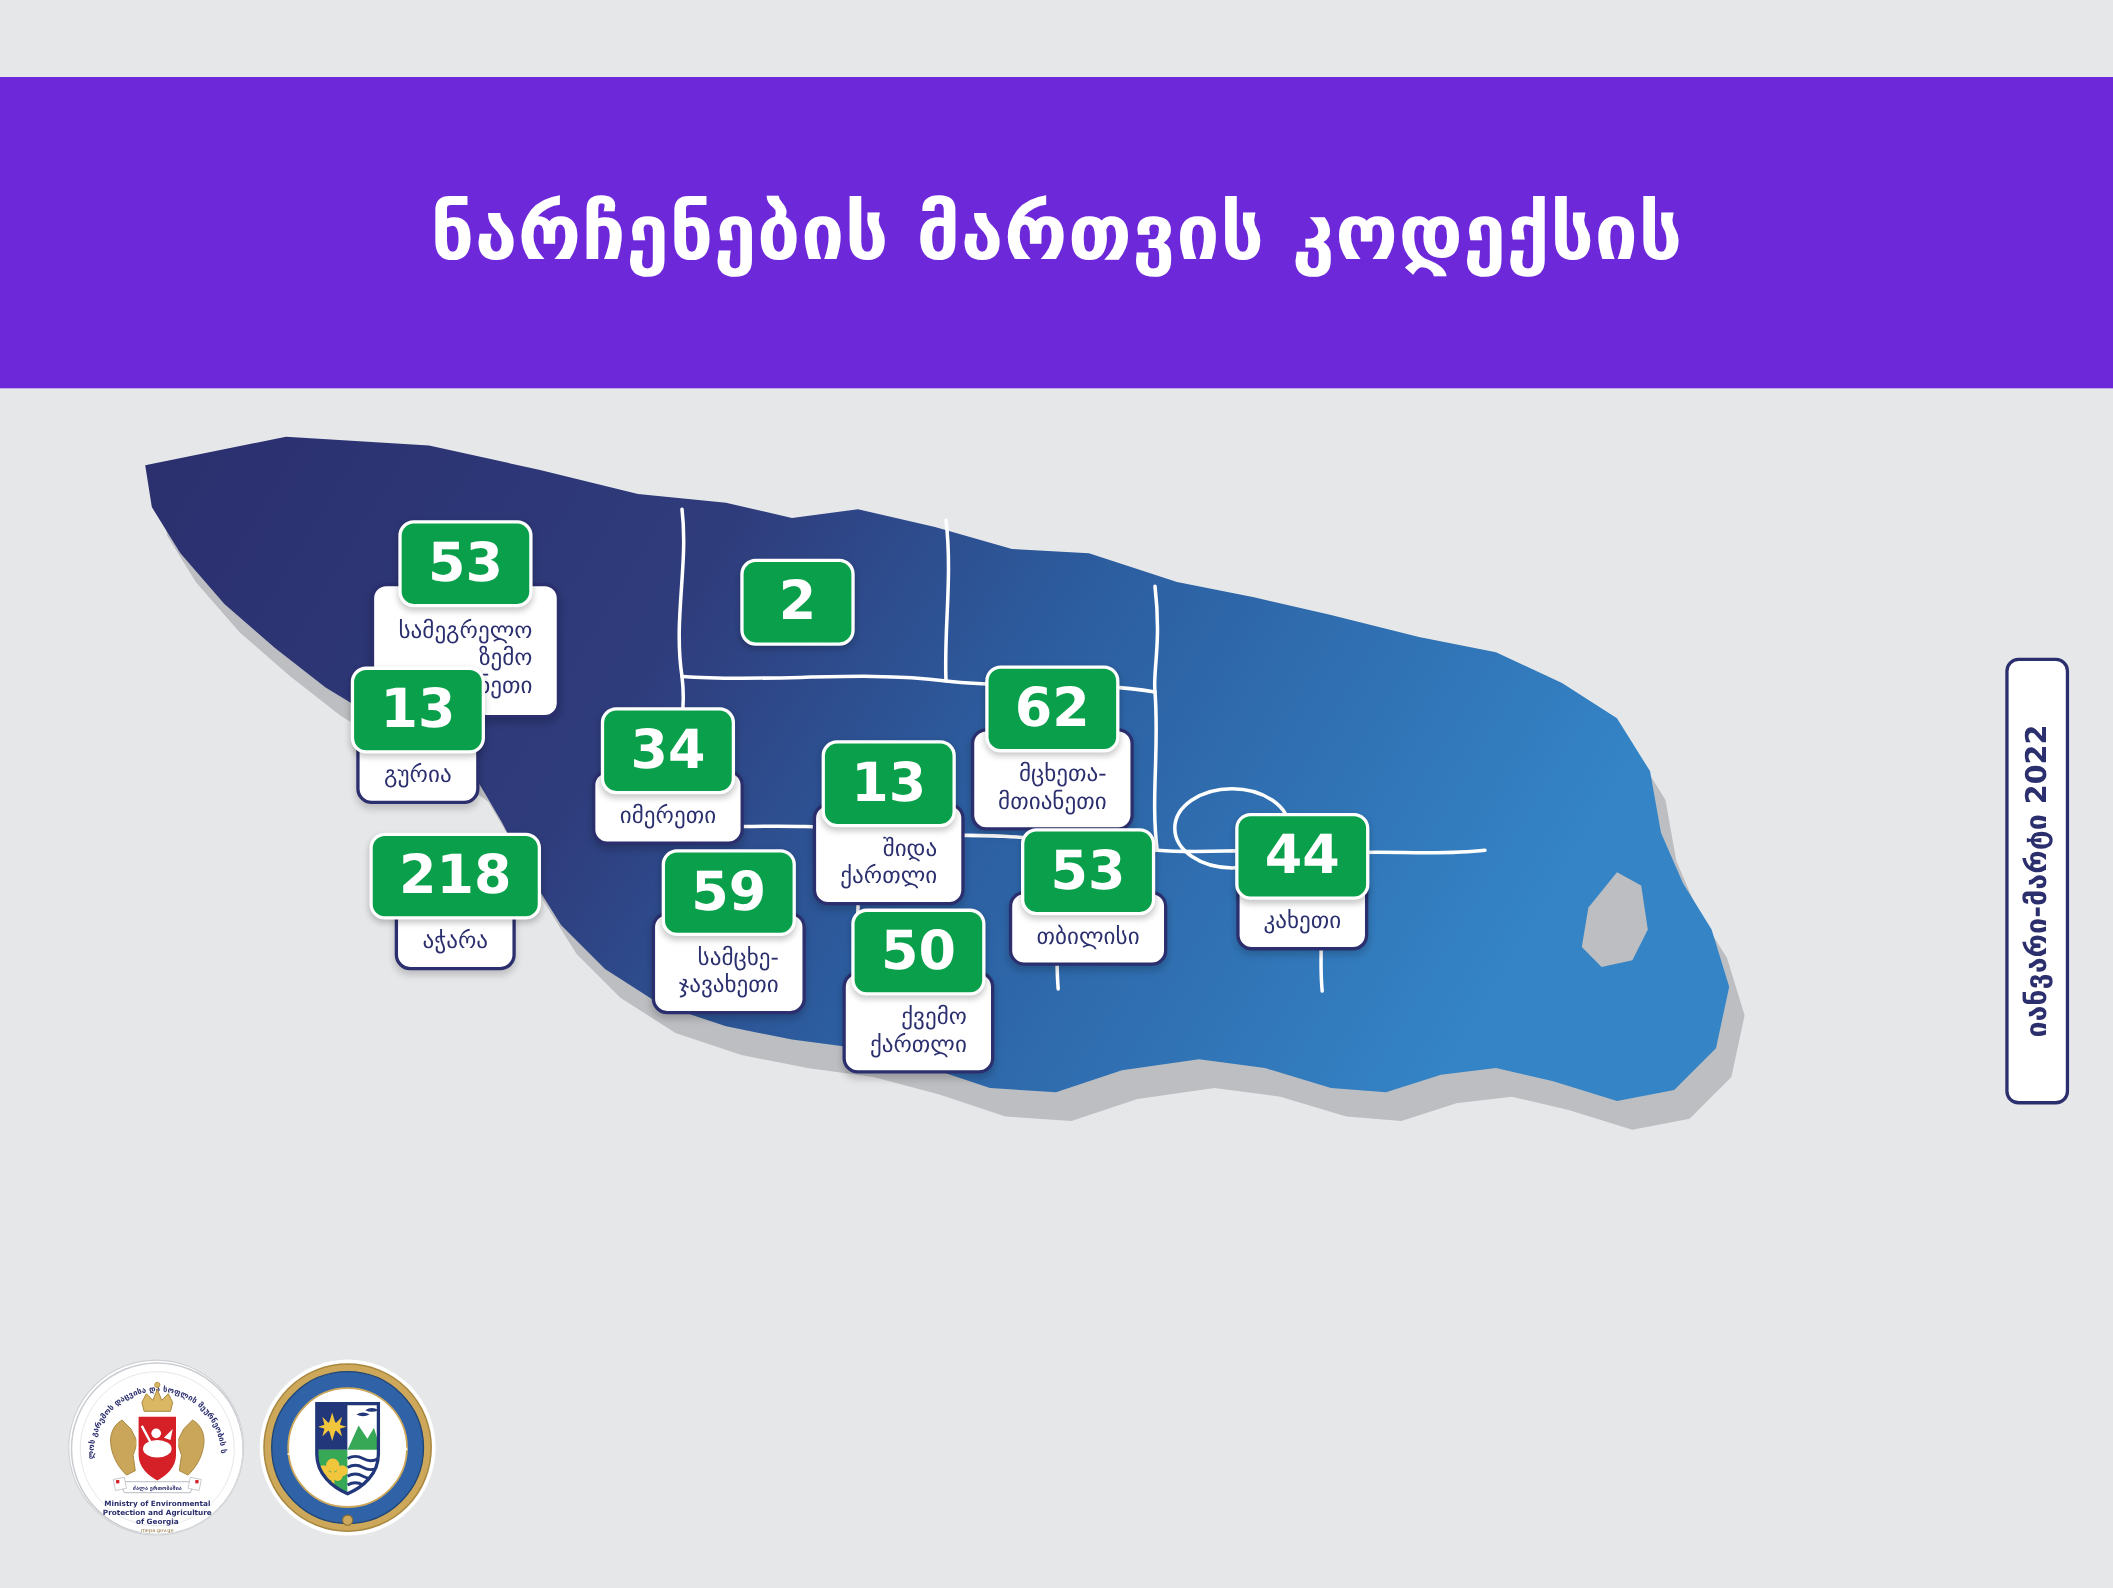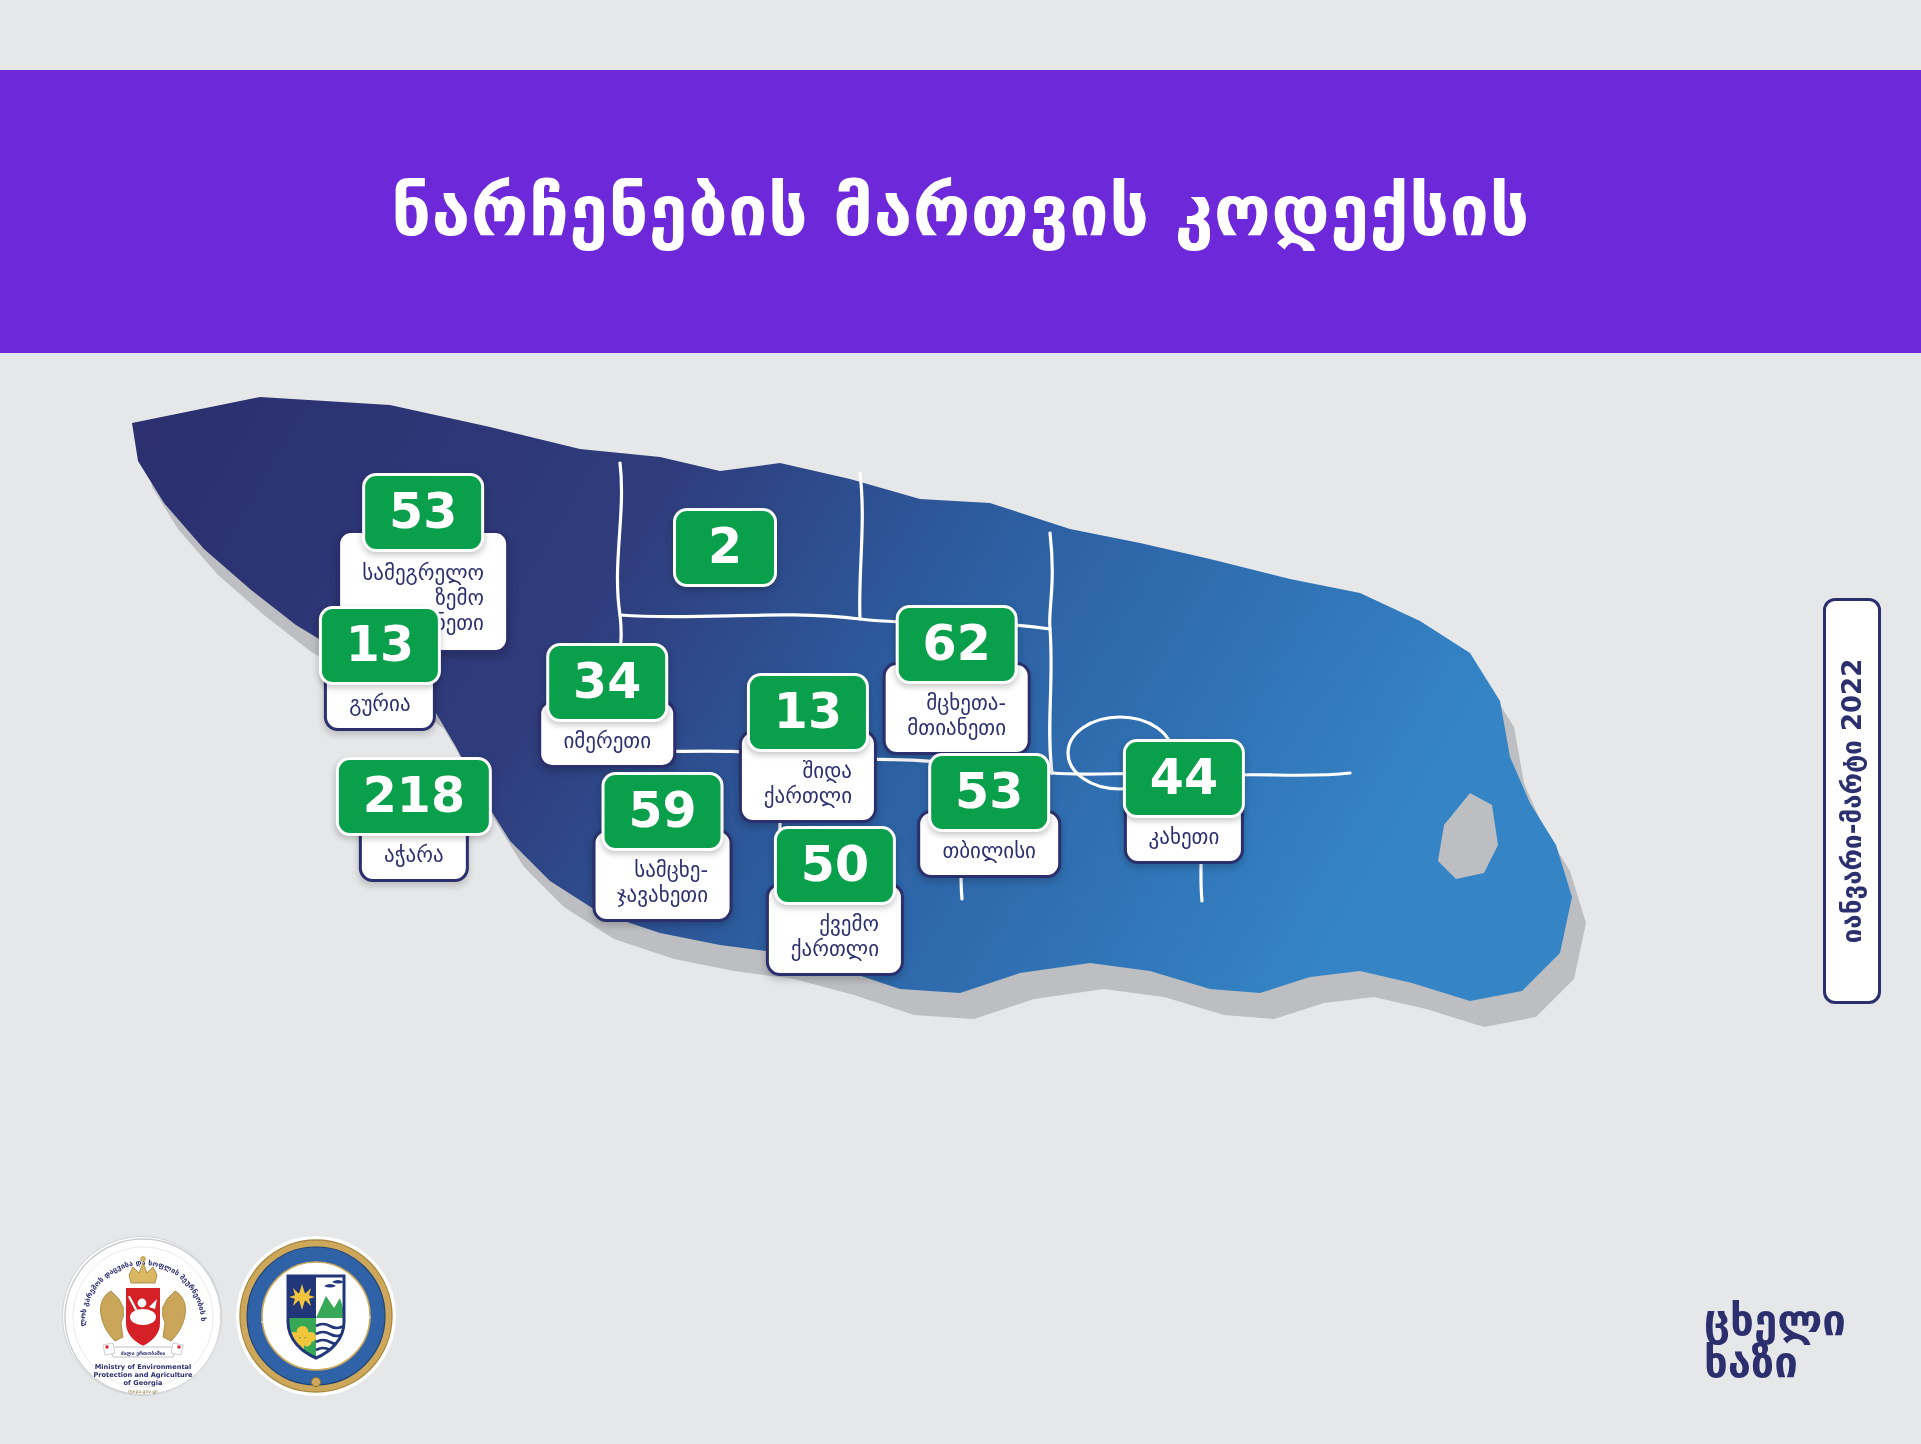--- a/index.html
+++ b/index.html
@@ -427,15 +427,13 @@
         </g>
       </g>
       <path d="M 52,40 L 108,40 L 108,86 C 108,104 94,116 80,122 C 66,116 52,104 52,86 Z" fill="none" stroke="#21377a" stroke-width="3"></path>
       <circle cx="80" cy="146" r="4.6" fill="#cda85a" stroke="#8a6f33" stroke-width="1"></circle>
     </svg>
   </div>
 
 </div>
 
 <div id="hotline-block">
-  <div id="hotline-words">ცხელი
-ხაზი</div>
 </div>
 
 </body></html>

